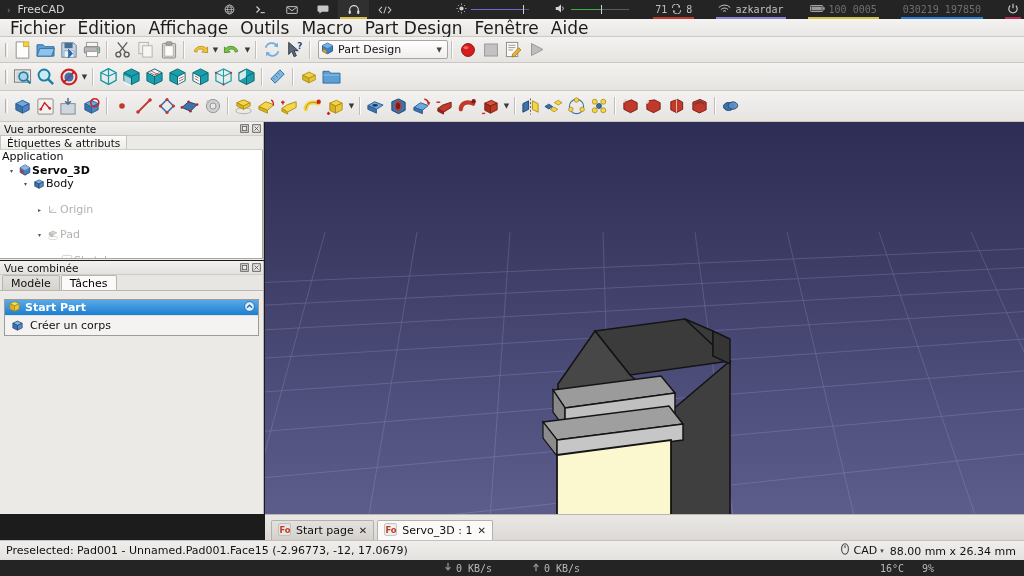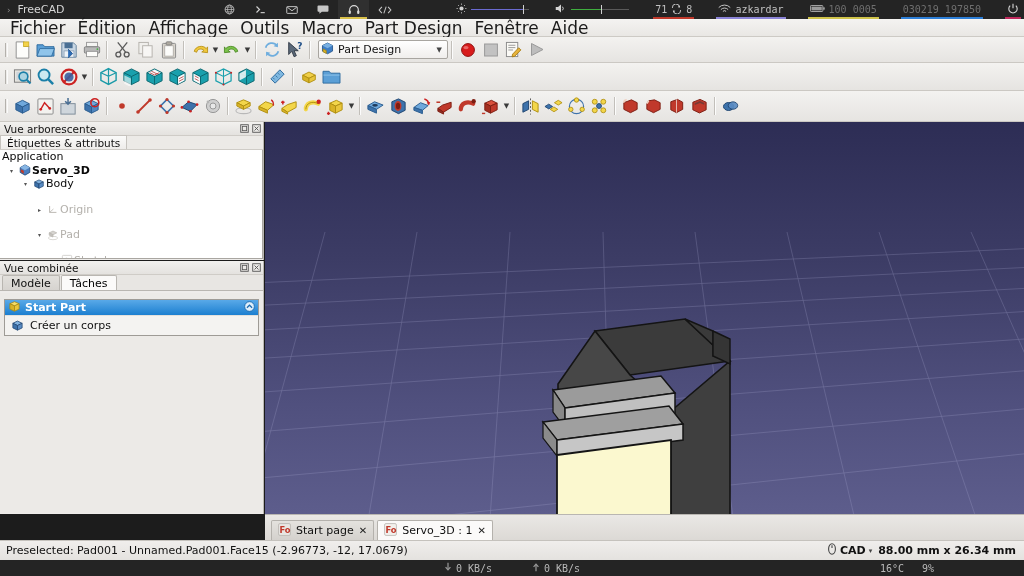--- a/index.html
+++ b/index.html
@@ -178,21 +178,21 @@
 
   
   .statusbar {
     position: absolute; left: 0; top: 540px; width: 1024px; height: 20px;
     background: linear-gradient(#f0eeec,#e4e2df);
     border-top: 1px solid #c5c2bd;
     display: flex; align-items: center;
     font-size: 11px; color: #111;
   }
   .statusbar .msg { padding-left: 6px; flex: 1; }
-  .statusbar .right { display: flex; align-items: center; gap: 6px; padding-right: 8px; font-weight: bold; }
+  .statusbar .right { display: flex; align-items: flex-end; gap: 6px; padding-right: 8px; }
 
   
   .botbar {
     position: absolute; left: 0; top: 560px; width: 1024px; height: 16px;
     background: #242424; color: #b9b9b9;
     display: flex; align-items: center; justify-content: center; gap: 40px;
     font-family: "DejaVu Sans Mono", monospace; font-size: 10px;
   }
   .botbar .nsp { display: flex; align-items: center; gap: 4px; }
 </style>

